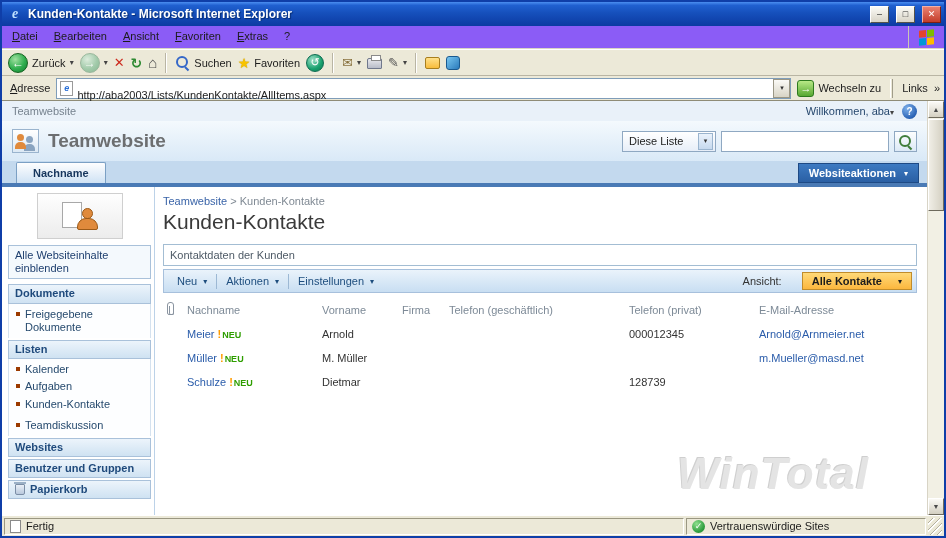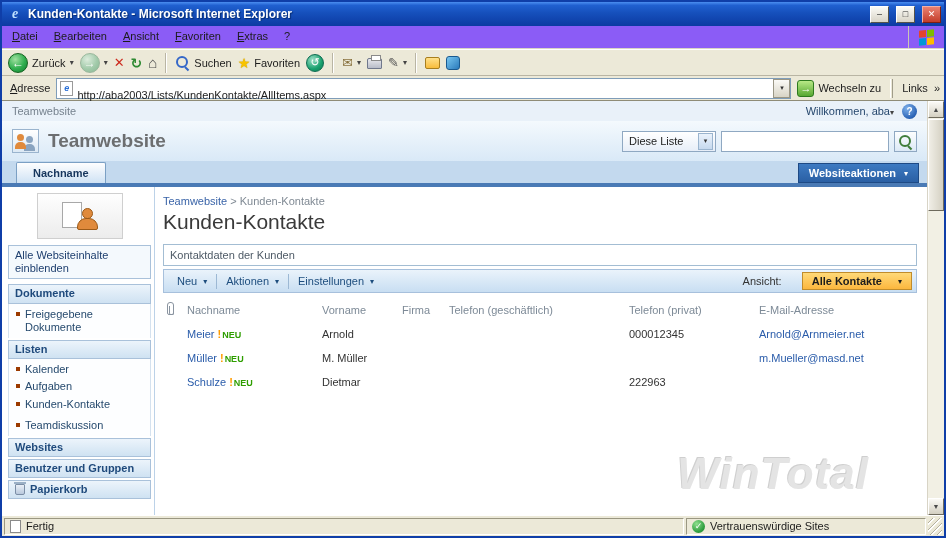--- a/index.html
+++ b/index.html
@@ -372,21 +372,21 @@
                 <td><span class="cell-link">m.Mueller@masd.net</span></td>
               </tr>
               <tr>
                 <td></td>
                 <td>
                   <span class="cell-link">Schulze</span><span class="new-bang">!</span><span class="new-label">NEU</span>
                 </td>
                 <td>Dietmar</td>
                 <td></td>
                 <td></td>
-                <td>222963</td>
+                <td>128739</td>
                 <td><span class="cell-link"></span></td>
               </tr>
             </tbody>
           </table>
 
           <div class="watermark">WinTotal</div>
         </div>
       </div>
     </div>
 

